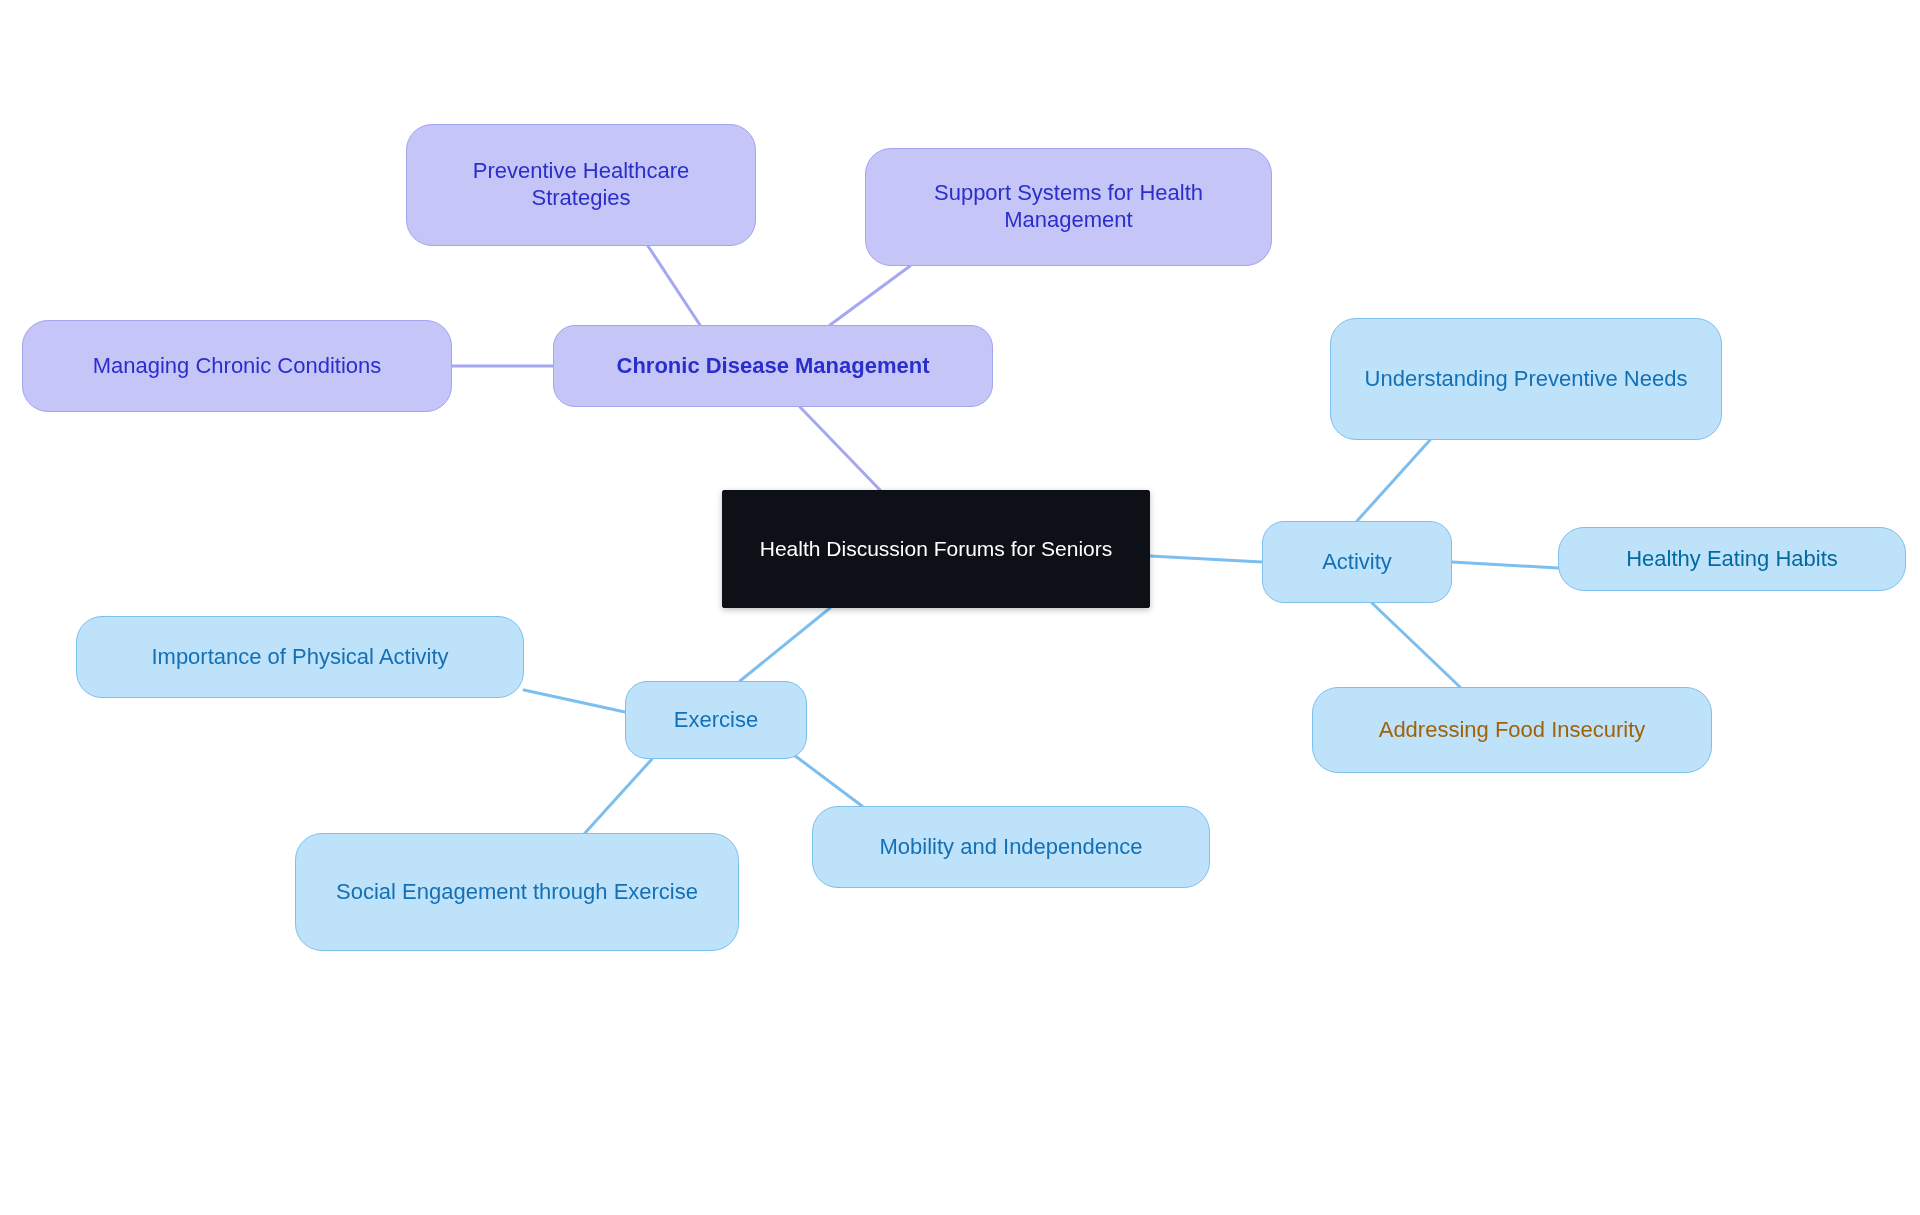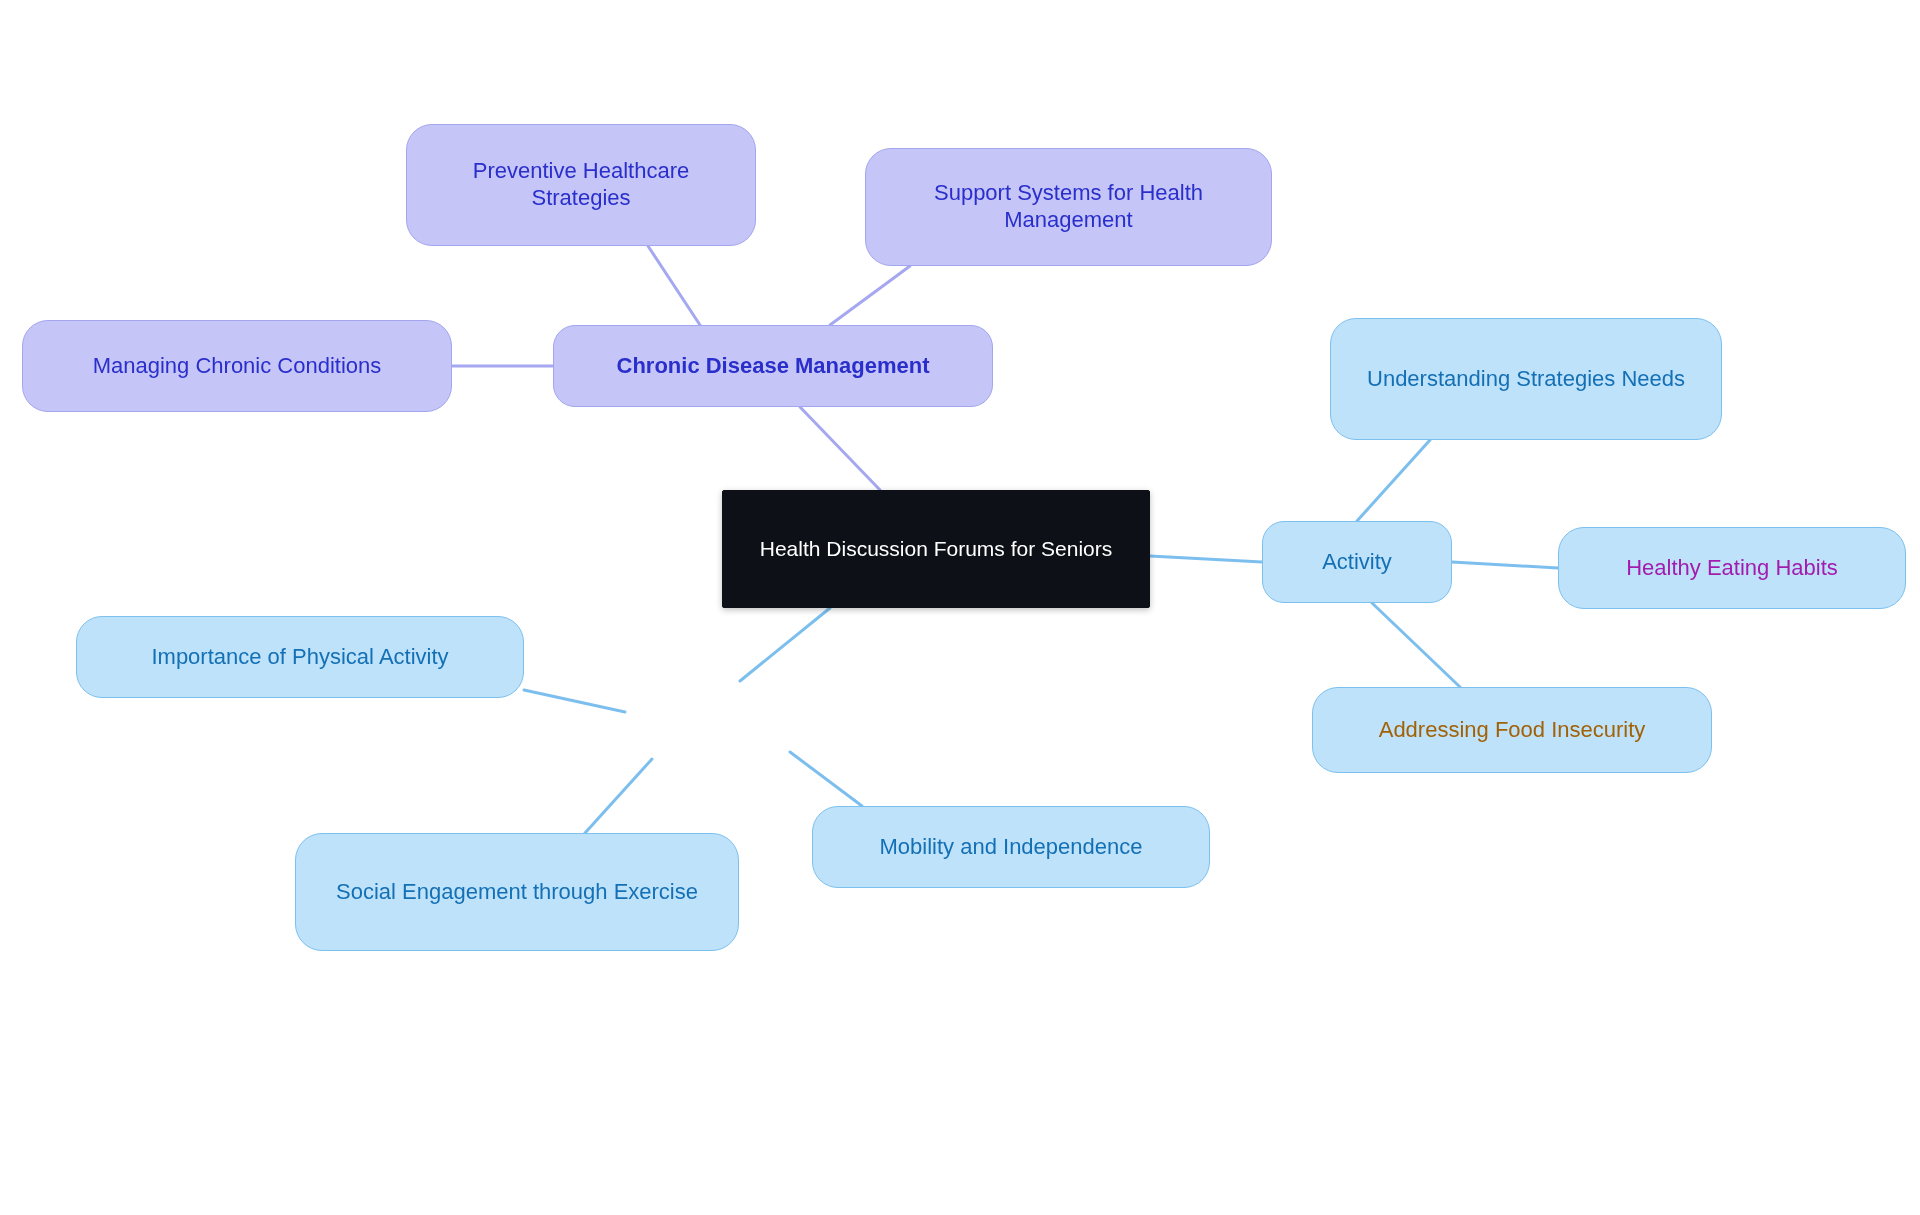--- a/index.html
+++ b/index.html
@@ -137,29 +137,32 @@
     <span>Managing Chronic Conditions</span>
   </div>
   <div class="node node-purple" id="node-support-systems-for-health-management" style="left: 865px; top: 148px; width: 407px; height: 118px; background: rgb(197, 198, 247); border-color: rgb(163, 165, 239); color: rgb(42, 46, 203);">
     <span>Support Systems for Health Management</span>
   </div>
 
   <div class="node node-blue node-branch" id="node-nutrition" style="left: 1262px; top: 521px; width: 190px; height: 82px; background: rgb(191, 226, 251); border-color: rgb(124, 192, 238); color: rgb(20, 112, 181);">
     <span>Activity</span>
   </div>
   <div class="node node-blue" id="node-understanding-nutritional-needs" style="left: 1330px; top: 318px; width: 392px; height: 122px; background: rgb(191, 226, 251); border-color: rgb(124, 192, 238); color: rgb(20, 112, 181);">
-    <span>Understanding Strategies Needs</span>
+    <span>Understanding Preventive Needs</span>
   </div>
-  <div class="node node-blue" id="node-healthy-eating-habits" style="left: 1558px; top: 527px; width: 348px; height: 82px; background: rgb(191, 226, 251); border-color: rgb(124, 192, 238); color: #a21caf;">
+  <div class="node node-blue" id="node-healthy-eating-habits" style="left: 1558px; top: 527px; width: 348px; height: 64px; background: rgb(191, 226, 251); border-color: rgb(124, 192, 238); color: #0369a1;">
     <span>Healthy Eating Habits</span>
   </div>
   <div class="node node-blue" id="node-addressing-food-insecurity" style="left: 1312px; top: 687px; width: 400px; height: 86px; background: rgb(191, 226, 251); border-color: rgb(124, 192, 238); color: #a16207;">
     <span>Addressing Food Insecurity</span>
   </div>
 
+  <div class="node node-blue node-branch" id="node-exercise" style="left: 625px; top: 681px; width: 182px; height: 78px; background: rgb(191, 226, 251); border-color: rgb(124, 192, 238); color: rgb(20, 112, 181);">
+    <span>Exercise</span>
+  </div>
   <div class="node node-blue" id="node-importance-of-physical-activity" style="left: 76px; top: 616px; width: 448px; height: 82px; background: rgb(191, 226, 251); border-color: rgb(124, 192, 238); color: rgb(20, 112, 181);">
     <span>Importance of Physical Activity</span>
   </div>
   <div class="node node-blue" id="node-social-engagement-through-exercise" style="left: 295px; top: 833px; width: 444px; height: 118px; background: rgb(191, 226, 251); border-color: rgb(124, 192, 238); color: rgb(20, 112, 181); border-radius: 27px;">
     <span>Social Engagement through Exercise</span>
   </div>
   <div class="node node-blue" id="node-mobility-and-independence" style="left: 812px; top: 806px; width: 398px; height: 82px; background: rgb(191, 226, 251); border-color: rgb(124, 192, 238); color: rgb(20, 112, 181);">
     <span>Mobility and Independence</span>
   </div>
 

